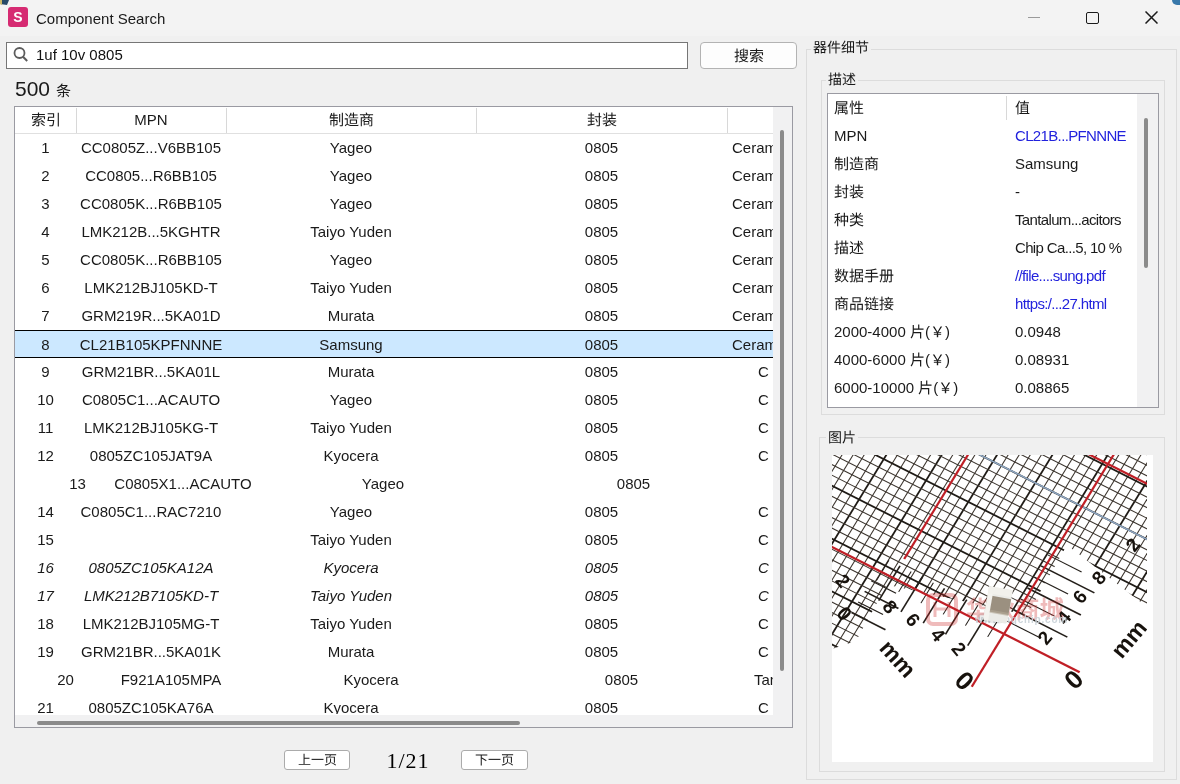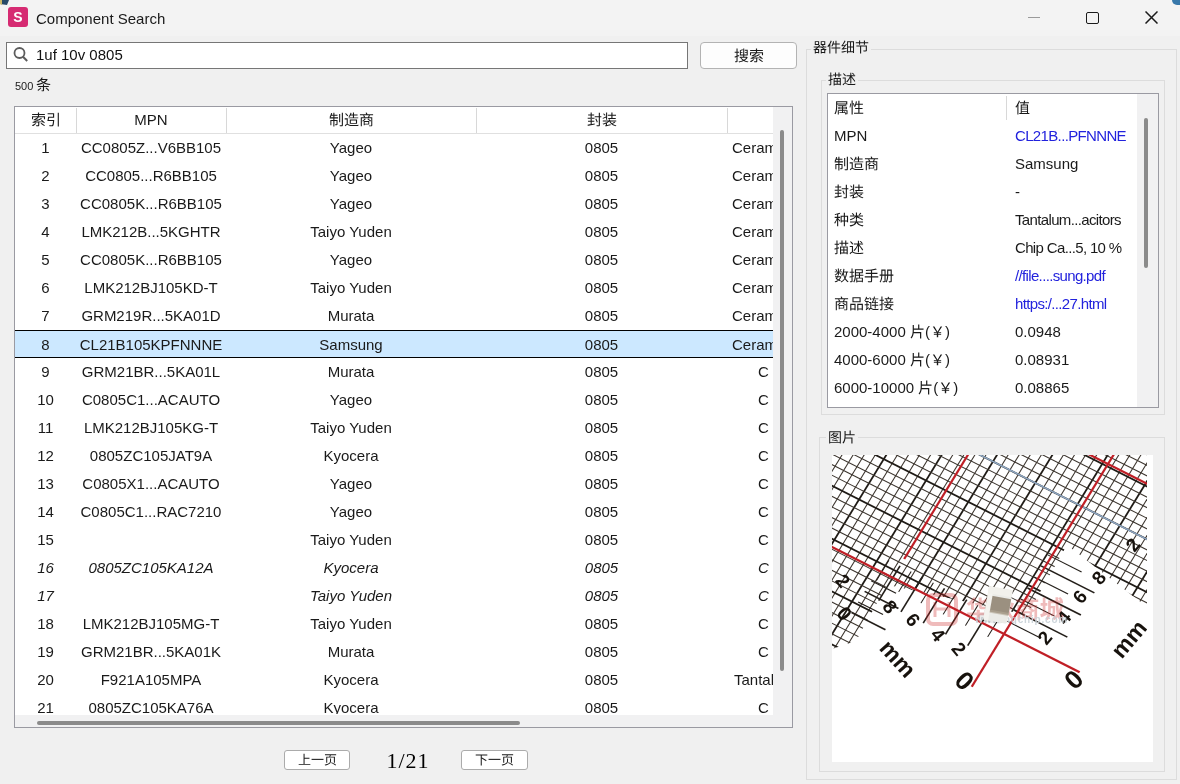--- a/index.html
+++ b/index.html
@@ -71,21 +71,21 @@
 <svg class="abs" style="left:12px;top:46px" width="17" height="17">
     <circle cx="7.5" cy="7" r="5" fill="none" stroke="#5c5c5c" stroke-width="1.8"></circle>
     <line x1="11" y1="10.7" x2="15.2" y2="15" stroke="#5c5c5c" stroke-width="2"></line>
   </svg>
 <div class="abs" style="left:36px;top:46px;font-size:15px;color:#111">1uf 10v 0805</div>
 <div class="abs" style="left:700px;top:42px;width:97px;height:27px;border:1px solid #b3b3b3;border-radius:4px;background:#fdfdfd;text-align:center;line-height:25px;font-size:15px"><svg style="width:15.0px;height:15px;vertical-align:-1.8px" viewBox="0 -880 1000 1000">
       <use href="#c7" fill="currentColor"></use>
     </svg><svg style="width:15.0px;height:15px;vertical-align:-1.8px" viewBox="0 -880 1000 1000">
       <use href="#c0" fill="currentColor"></use>
     </svg></div>
-<div class="abs" style="left:15px;top:77px;font-size:11px">500 <svg style="width:15.0px;height:15px;vertical-align:-1.8px" viewBox="0 -880 1000 1000">
+<div class="abs" style="left:15px;top:77px;font-size:21px">500 <svg style="width:15.0px;height:15px;vertical-align:-1.8px" viewBox="0 -880 1000 1000">
       <use href="#c8" fill="currentColor"></use>
     </svg></div>
 <div class="abs" style="left:14px;top:106px;width:779px;height:622px;border:1px solid #9a9aa2;background:#fff;overflow:hidden">
     <div class="abs" style="left:0;top:0;width:777px;height:27px;border-bottom:1px solid #e0e0e0">
       <div class="abs" style="left:61px;top:1px;width:1px;height:25px;background:#d8d8d8"></div>
       <div class="abs" style="left:211px;top:1px;width:1px;height:25px;background:#d8d8d8"></div>
       <div class="abs" style="left:461px;top:1px;width:1px;height:25px;background:#d8d8d8"></div>
       <div class="abs" style="left:712px;top:1px;width:1px;height:25px;background:#d8d8d8"></div>
       <div class="abs ctr" style="left:0;top:0;width:61px;line-height:26px;font-size:15px"><svg style="width:15.0px;height:15px;vertical-align:-1.8px" viewBox="0 -880 1000 1000">
           <use href="#c0" fill="currentColor"></use>
@@ -184,21 +184,21 @@
         <div class="cell ctr" style="left:461px;width:251px">0805</div>
         <div class="cell" style="left:743px;width:11px;overflow:hidden">Ceramic Capacitors</div>
       </div>
       <div class="tbl-row" style="top:308px;">
         <div class="cell ctr" style="left:0;width:61px">12</div>
         <div class="cell ctr" style="left:61px;width:150px">0805ZC105JAT9A</div>
         <div class="cell ctr" style="left:211px;width:250px">Kyocera</div>
         <div class="cell ctr" style="left:461px;width:251px">0805</div>
         <div class="cell" style="left:743px;width:11px;overflow:hidden">Ceramic Capacitors</div>
       </div>
-      <div class="tbl-row" style="top:336px;">
+      <div class="tbl-row" style="top:336px;margin-left:32px;">
         <div class="cell ctr" style="left:0;width:61px">13</div>
         <div class="cell ctr" style="left:61px;width:150px">C0805X1...ACAUTO</div>
         <div class="cell ctr" style="left:211px;width:250px">Yageo</div>
         <div class="cell ctr" style="left:461px;width:251px">0805</div>
         <div class="cell" style="left:743px;width:11px;overflow:hidden">Ceramic Capacitors</div>
       </div>
       <div class="tbl-row" style="top:364px;">
         <div class="cell ctr" style="left:0;width:61px">14</div>
         <div class="cell ctr" style="left:61px;width:150px">C0805C1...RAC7210</div>
         <div class="cell ctr" style="left:211px;width:250px">Yageo</div>
@@ -213,39 +213,40 @@
       </div>
       <div class="tbl-row" style="top:420px;font-style:italic;">
         <div class="cell ctr" style="left:0;width:61px">16</div>
         <div class="cell ctr" style="left:61px;width:150px">0805ZC105KA12A</div>
         <div class="cell ctr" style="left:211px;width:250px">Kyocera</div>
         <div class="cell ctr" style="left:461px;width:251px">0805</div>
         <div class="cell" style="left:743px;width:11px;overflow:hidden">Ceramic Capacitors</div>
       </div>
       <div class="tbl-row" style="top:448px;font-style:italic;">
         <div class="cell ctr" style="left:0;width:61px">17</div>
+        <div class="cell ctr" style="left:61px;width:150px">LMK212B7105KD-T</div>
         <div class="cell ctr" style="left:211px;width:250px">Taiyo Yuden</div>
         <div class="cell ctr" style="left:461px;width:251px">0805</div>
         <div class="cell" style="left:743px;width:11px;overflow:hidden">Ceramic Capacitors</div>
       </div>
       <div class="tbl-row" style="top:476px;">
         <div class="cell ctr" style="left:0;width:61px">18</div>
         <div class="cell ctr" style="left:61px;width:150px">LMK212BJ105MG-T</div>
         <div class="cell ctr" style="left:211px;width:250px">Taiyo Yuden</div>
         <div class="cell ctr" style="left:461px;width:251px">0805</div>
         <div class="cell" style="left:743px;width:11px;overflow:hidden">Ceramic Capacitors</div>
       </div>
       <div class="tbl-row" style="top:504px;">
         <div class="cell ctr" style="left:0;width:61px">19</div>
         <div class="cell ctr" style="left:61px;width:150px">GRM21BR...5KA01K</div>
         <div class="cell ctr" style="left:211px;width:250px">Murata</div>
         <div class="cell ctr" style="left:461px;width:251px">0805</div>
         <div class="cell" style="left:743px;width:11px;overflow:hidden">Ceramic Capacitors</div>
       </div>
-      <div class="tbl-row" style="top:532px;">
+      <div class="tbl-row" style="top:532px;margin-left:20px;">
         <div class="cell ctr" style="left:0;width:61px">20</div>
         <div class="cell ctr" style="left:61px;width:150px">F921A105MPA</div>
         <div class="cell ctr" style="left:211px;width:250px">Kyocera</div>
         <div class="cell ctr" style="left:461px;width:251px">0805</div>
         <div class="cell" style="left:719px;width:54px;overflow:hidden">Tantalum Capacitors</div>
       </div>
       <div class="tbl-row" style="top:560px;">
         <div class="cell ctr" style="left:0;width:61px">21</div>
         <div class="cell ctr" style="left:61px;width:150px">0805ZC105KA76A</div>
         <div class="cell ctr" style="left:211px;width:250px">Kyocera</div>

